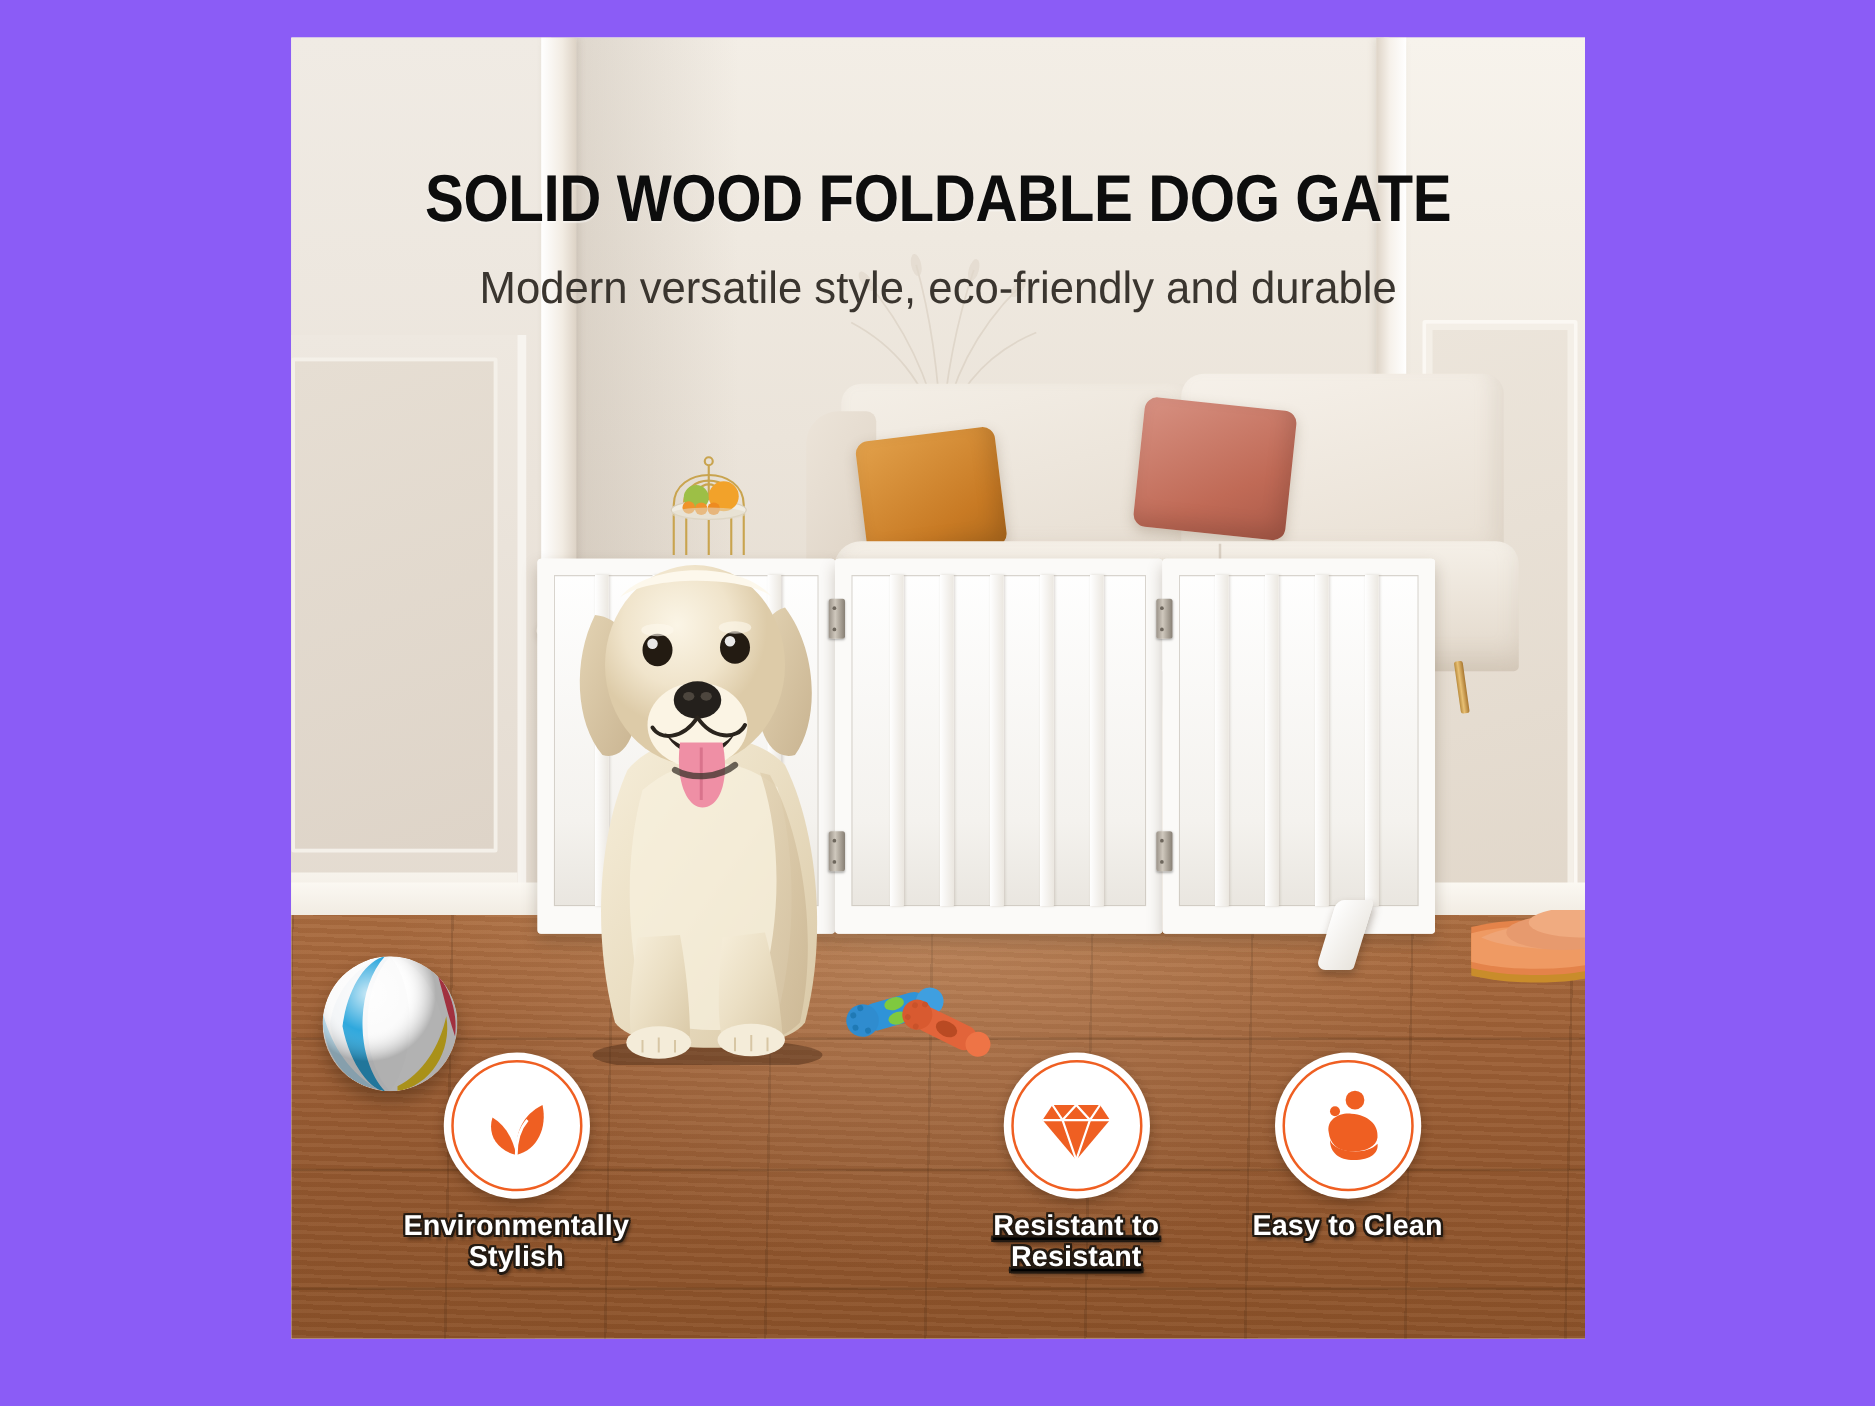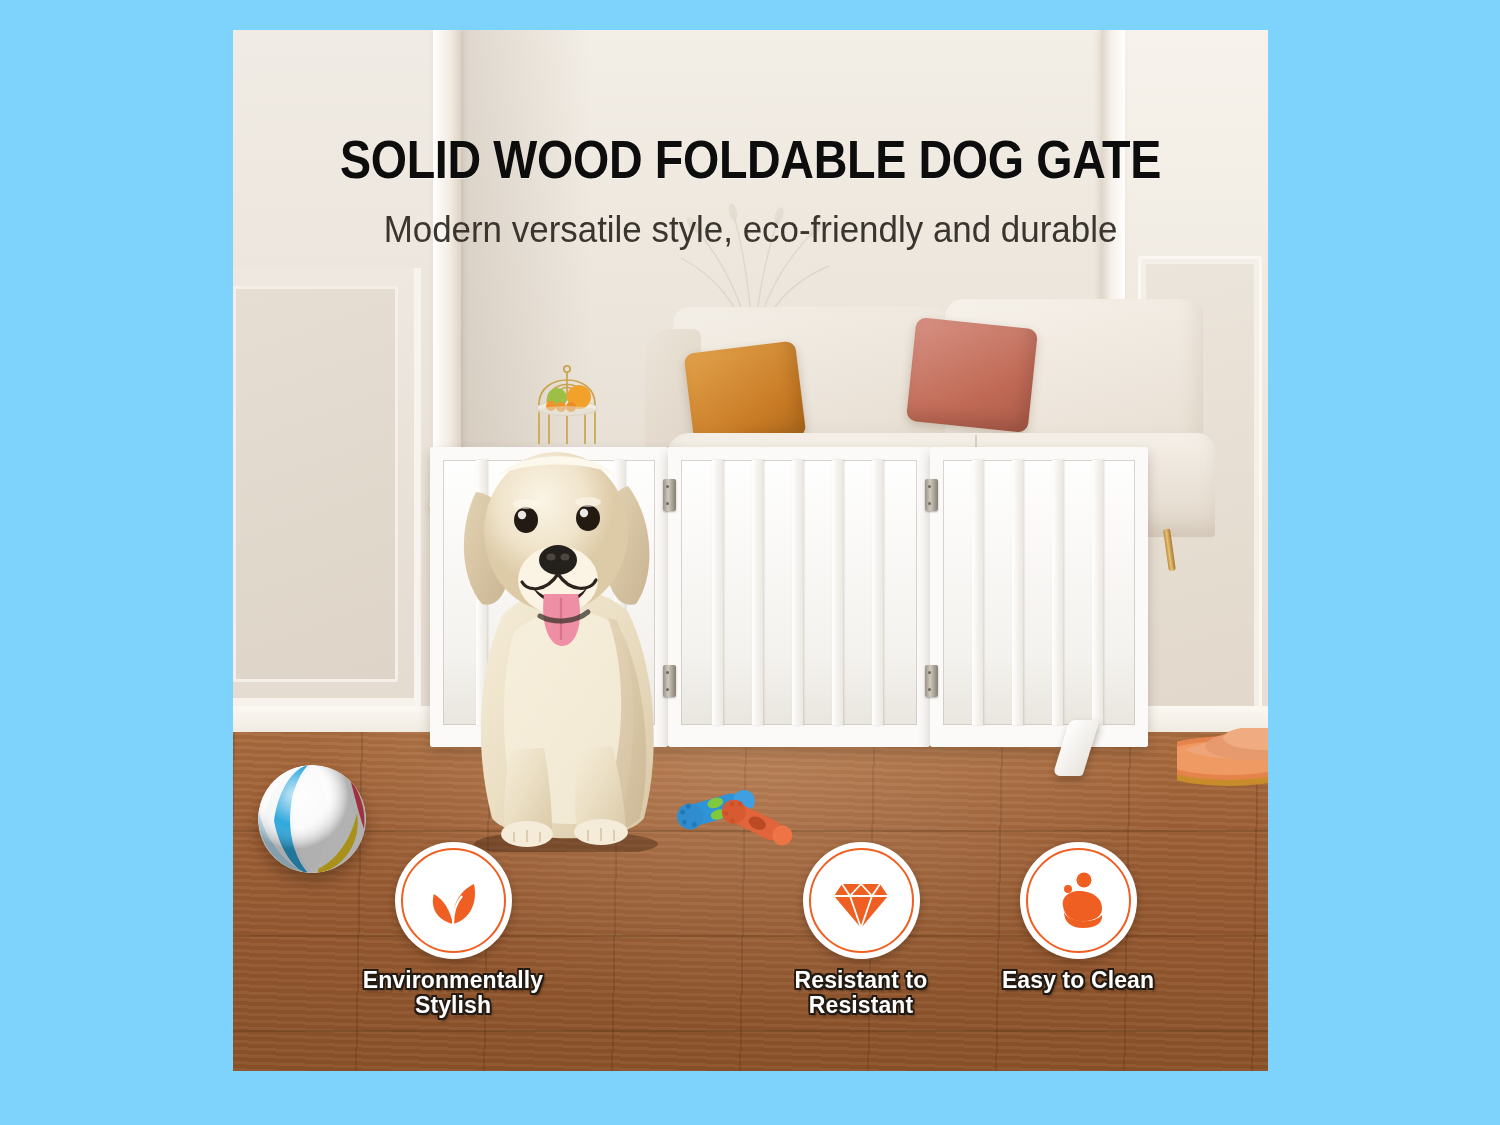--- a/index.html
+++ b/index.html
@@ -1,21 +1,21 @@
 <!DOCTYPE html>
 <html><head>
 <meta charset="utf-8">
 <style>
   * { margin:0; padding:0; box-sizing:border-box; }
   html,body{
     width:1500px; height:1125px; background:#ffffff; overflow:hidden;
     font-family:"Liberation Sans", sans-serif;
   }
 
-  #stage{ position:relative; width:1500px; height:1125px; background:#7dd3fc; }
+  #stage{ position:relative; width:1500px; height:1125px; background:#8b5cf6; }
 
   
   #photo{
     position:absolute; left:233px; top:30px; width:1035px; height:1041px;
     overflow:hidden; background:#efe9e1;
   }
 
   
   .wall{
     position:absolute; left:0; top:0; width:100%; height:712px;
@@ -543,36 +543,36 @@
       <path d="M8 22 C 36 8 96 6 128 18 C 120 34 40 36 8 22 Z" fill="#efa577"></path>
       <ellipse cx="74" cy="18" rx="46" ry="14" fill="#e79a6e"></ellipse>
       <ellipse cx="86" cy="10" rx="40" ry="12" fill="#f0ab80"></ellipse>
     </svg>
 
     <div class="title">SOLID WOOD FOLDABLE DOG GATE</div>
     <div class="subtitle">Modern versatile style, eco-friendly and durable</div>
 
     <div class="features">
 
-      <div class="feature" style="left:85px; top:0;margin-left:40px;">
+      <div class="feature" style="left:85px; top:0;">
         <div class="fcircle">
           <svg width="62" height="62" viewBox="0 0 62 62">
             <path d="M31 54 C 28 40 22 30 12 24 C 8 36 14 50 31 54 Z" fill="#ef5f22"></path>
             <path d="M31 54 C 30 36 36 22 52 14 C 56 32 48 50 31 54 Z" fill="#ef5f22"></path>
             <path d="M31 54 C 31 44 33 34 40 26" stroke="#ffffff" stroke-width="2.2" fill="none"></path>
           </svg>
         </div>
         <div class="flabel">
           <span>Environmentally</span><br>
           <span>Stylish</span>
         </div>
       </div>
 
 
-      <div class="feature" style="left:533px; top:0;">
+      <div class="feature" style="left:533px; top:0;text-decoration:underline;">
         <div class="fcircle">
           <svg width="62" height="62" viewBox="0 0 62 62">
             <path d="M12 14 H50 L58 26 H4 Z" fill="#ef5f22"></path>
             <path d="M4 26 H58 L31 58 Z" fill="#ef5f22"></path>
             <g stroke="#ffffff" stroke-width="1.8" fill="none">
               <path d="M12 14 L20 26 L31 58"></path>
               <path d="M50 14 L42 26 L31 58"></path>
               <path d="M20 26 L31 14 L42 26"></path>
               <path d="M4 26 H58"></path>
             </g>

